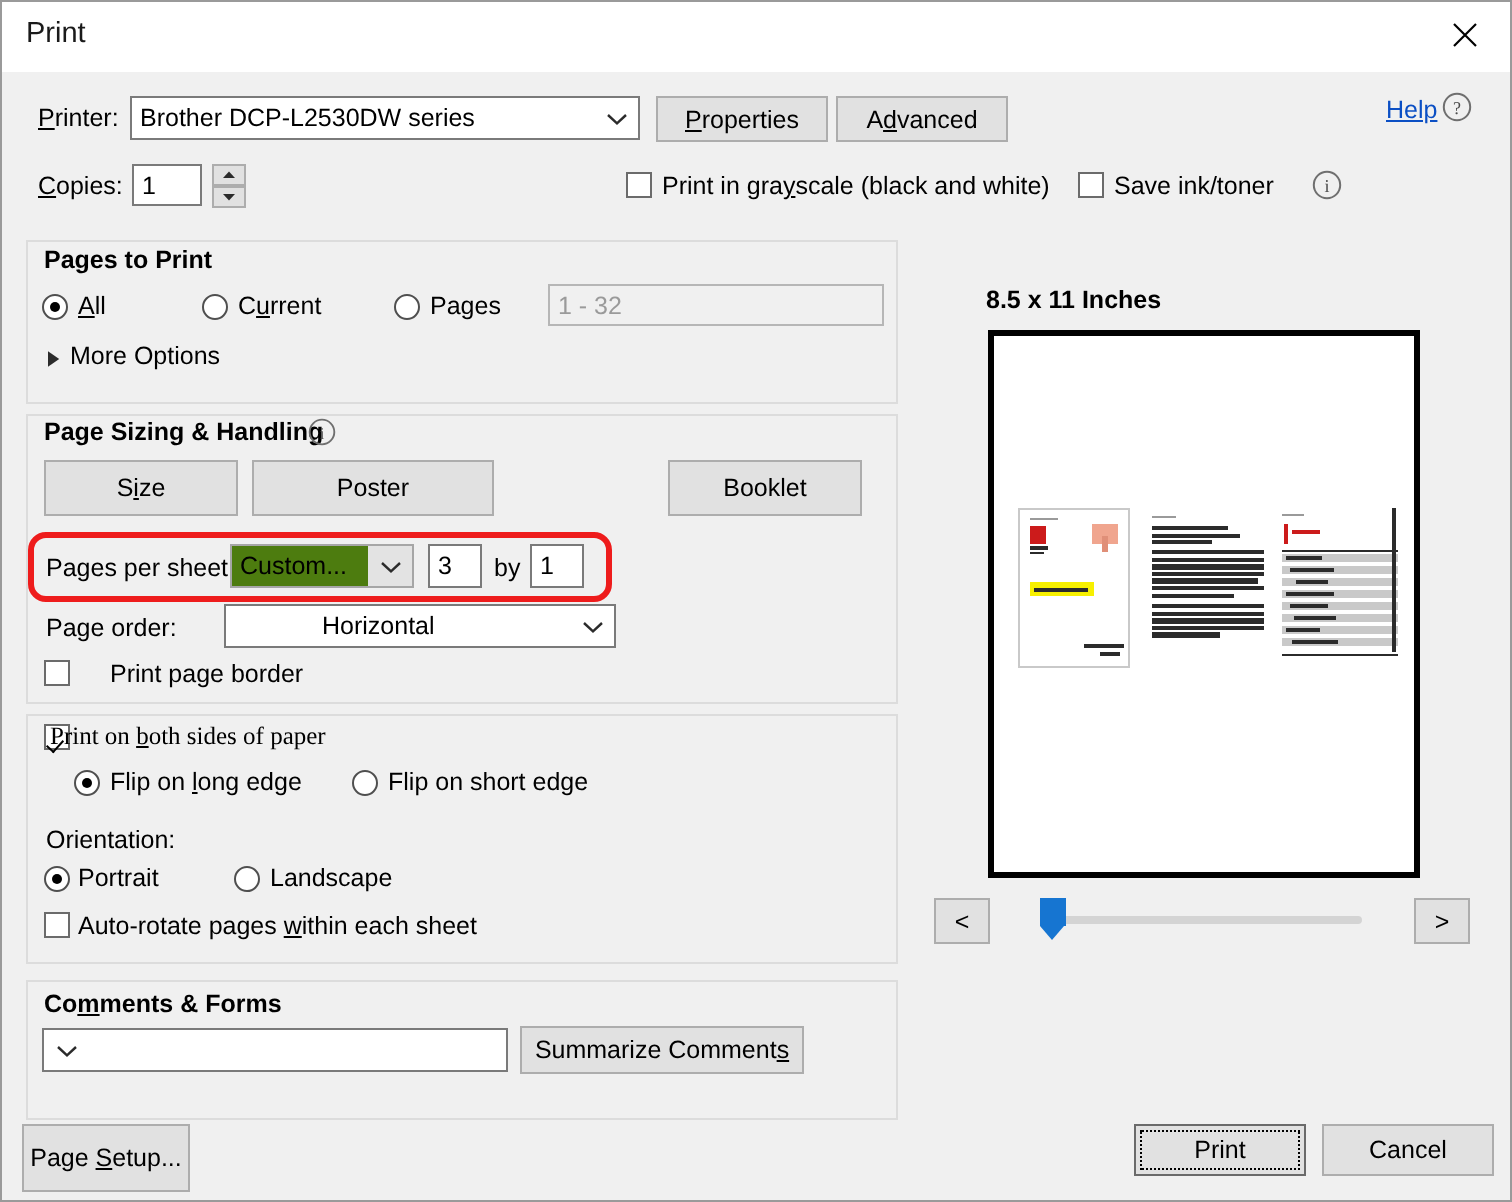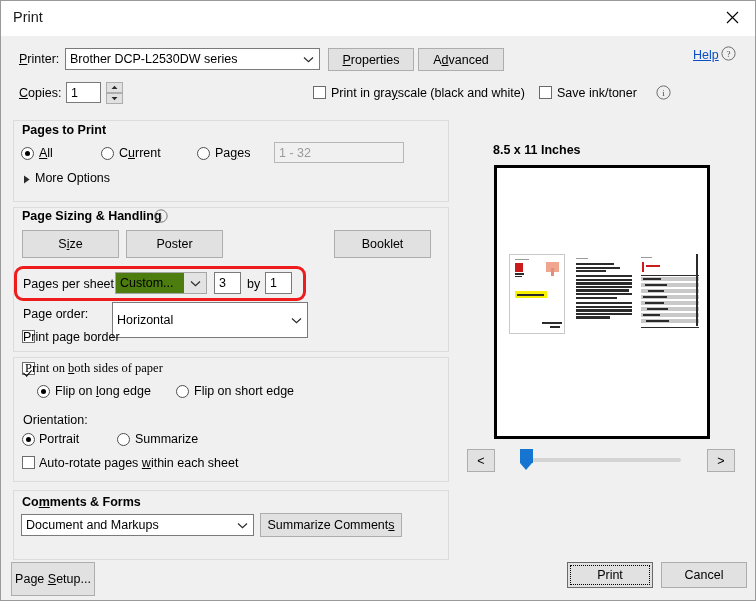--- a/index.html
+++ b/index.html
@@ -131,21 +131,21 @@
 
   <div class="gb" style="left:12px;top:119px;width:436px;height:82px;"></div>
   <div class="gbtitle" style="left:18px;top:122px;">Pages to Print</div>
 
   <div class="rd checked" style="left:20px;top:146px;"></div>
   <div class="lbl" style="left:38px;top:145px;"><span class="u">A</span>ll</div>
   <div class="rd" style="left:100px;top:146px;"></div>
   <div class="lbl" style="left:118px;top:145px;">C<span class="u">u</span>rrent</div>
   <div class="rd" style="left:196px;top:146px;"></div>
   <div class="lbl" style="left:214px;top:145px;">Pa<span class="u">g</span>es</div>
-  <div class="field ph" style="left:273px;top:141px;width:130px;height:21px;">
+  <div class="field ph" style="left:273px;top:141px;width:168px;height:21px;">
     <span>1 - 32</span>
   </div>
   <div style="position:absolute;left:22px;top:172px;">
     <svg width="8" height="9" viewBox="0 0 8 9">
         <path d="M1 0.6 L6.6 4.5 L1 8.4 Z" fill="#2b2b2b"></path>
       </svg>
   </div>
   <div class="lbl" style="left:34px;top:170px;">More Options</div>
 
   <div class="gb" style="left:12px;top:206px;width:436px;height:145px;"></div>
@@ -153,21 +153,21 @@
   <div class="info" style="left:153px;top:208px;">
     <svg width="14" height="14" viewBox="0 0 15 15">
         <circle cx="7.5" cy="7.5" r="6.6" stroke="#6f6f6f" stroke-width="1" fill="none"></circle>
         <text x="7.5" y="11" font-size="9" fill="#4a4a4a" text-anchor="middle" font-family="Liberation Serif, serif">i</text>
       </svg>
   </div>
 
   <div class="btn" style="left:21px;top:229px;width:97px;height:28px;">
     <span>S<span class="u">i</span>ze</span>
   </div>
-  <div class="btn" style="left:125px;top:229px;width:97px;height:28px;">
+  <div class="btn" style="left:125px;top:229px;width:121px;height:28px;">
     <span>Poster</span>
   </div>
   <div class="btn" style="left:333px;top:229px;width:97px;height:28px;">
     <span>Booklet</span>
   </div>
 
   <div class="lbl" style="left:22px;top:276px;">Pages per sheet:</div>
   <div class="combo gray" style="left:114px;top:271px;width:92px;height:22px;">
     <div class="val">Custom...</div>
     <div class="arw">
@@ -180,52 +180,51 @@
     <span>3</span>
   </div>
   <div class="lbl" style="left:246px;top:276px;">by</div>
   <div class="field" style="left:264px;top:271px;width:27px;height:22px;">
     <span>1</span>
   </div>
 
   <div class="annot" style="left:13px;top:265px;width:292px;height:35px;"></div>
 
   <div class="lbl" style="left:22px;top:306px;">Page order:</div>
-  <div class="combo" style="left:111px;top:301px;width:196px;height:36px;">
+  <div class="combo" style="left:111px;top:301px;width:196px;height:22px;padding-left:44px;">
     <div class="val">Horizontal</div>
     <div class="arw">
       <svg class="chev" width="11" height="7" viewBox="0 0 11 7">
           <path d="M1 1.5 L5.5 5.7 L10 1.5" stroke="#2b2b2b" stroke-width="1.2" fill="none"></path>
         </svg>
     </div>
   </div>
   <div class="cb" style="left:21px;top:329px;"></div>
-  <div class="lbl" style="left:22px;top:329px;">Print page border</div>
+  <div class="lbl" style="left:54px;top:329px;">Print page border</div>
 
   <div class="gb" style="left:12px;top:356px;width:436px;height:125px;"></div>
   <div class="cb checked" style="left:21px;top:361px;"></div>
   <div class="lbl" style="left:24px;top:360px;font-family:Liberation Serif, serif;">Print on <span class="u">b</span>oth sides of paper</div>
 
   <div class="rd checked" style="left:36px;top:384px;"></div>
   <div class="lbl" style="left:54px;top:383px;">Flip on <span class="u">l</span>ong edge</div>
   <div class="rd" style="left:175px;top:384px;"></div>
   <div class="lbl" style="left:193px;top:383px;">Flip on short edge</div>
 
   <div class="lbl" style="left:22px;top:412px;">Orientation:</div>
   <div class="rd checked" style="left:21px;top:432px;"></div>
   <div class="lbl" style="left:38px;top:431px;">Portrait</div>
   <div class="rd" style="left:116px;top:432px;"></div>
-  <div class="lbl" style="left:134px;top:431px;">Summarize</div>
+  <div class="lbl" style="left:134px;top:431px;">Landscape</div>
   <div class="cb" style="left:21px;top:455px;"></div>
   <div class="lbl" style="left:38px;top:455px;">Auto-rotate pages <span class="u">w</span>ithin each sheet</div>
 
   <div class="gb" style="left:12px;top:489px;width:436px;height:70px;"></div>
   <div class="gbtitle" style="left:18px;top:494px;">Co<span class="u">m</span>ments &amp; Forms</div>
   <div class="combo" style="left:20px;top:513px;width:233px;height:22px;">
-    <div class="val">Document and Markups</div>
     <div class="arw">
       <svg class="chev" width="11" height="7" viewBox="0 0 11 7">
           <path d="M1 1.5 L5.5 5.7 L10 1.5" stroke="#2b2b2b" stroke-width="1.2" fill="none"></path>
         </svg>
     </div>
   </div>
   <div class="btn" style="left:259px;top:512px;width:142px;height:24px;">
     <span>Summarize Comment<span class="u">s</span></span>
   </div>
 

